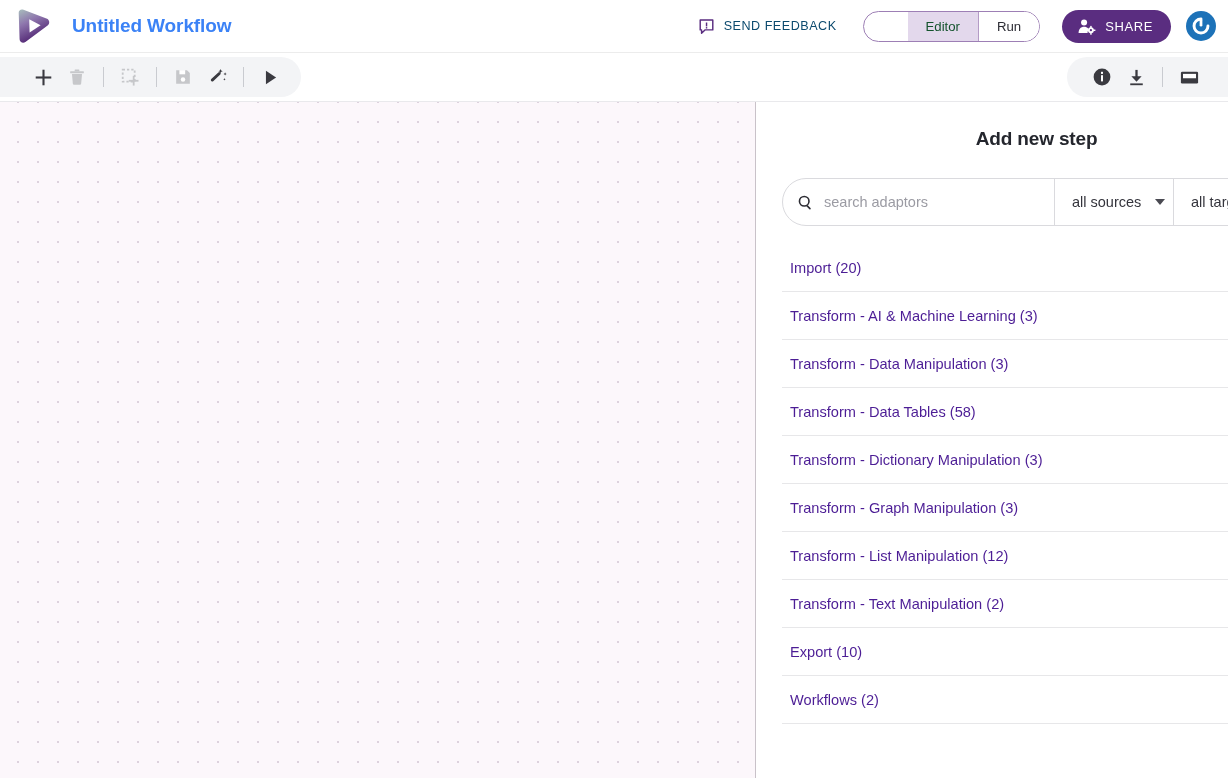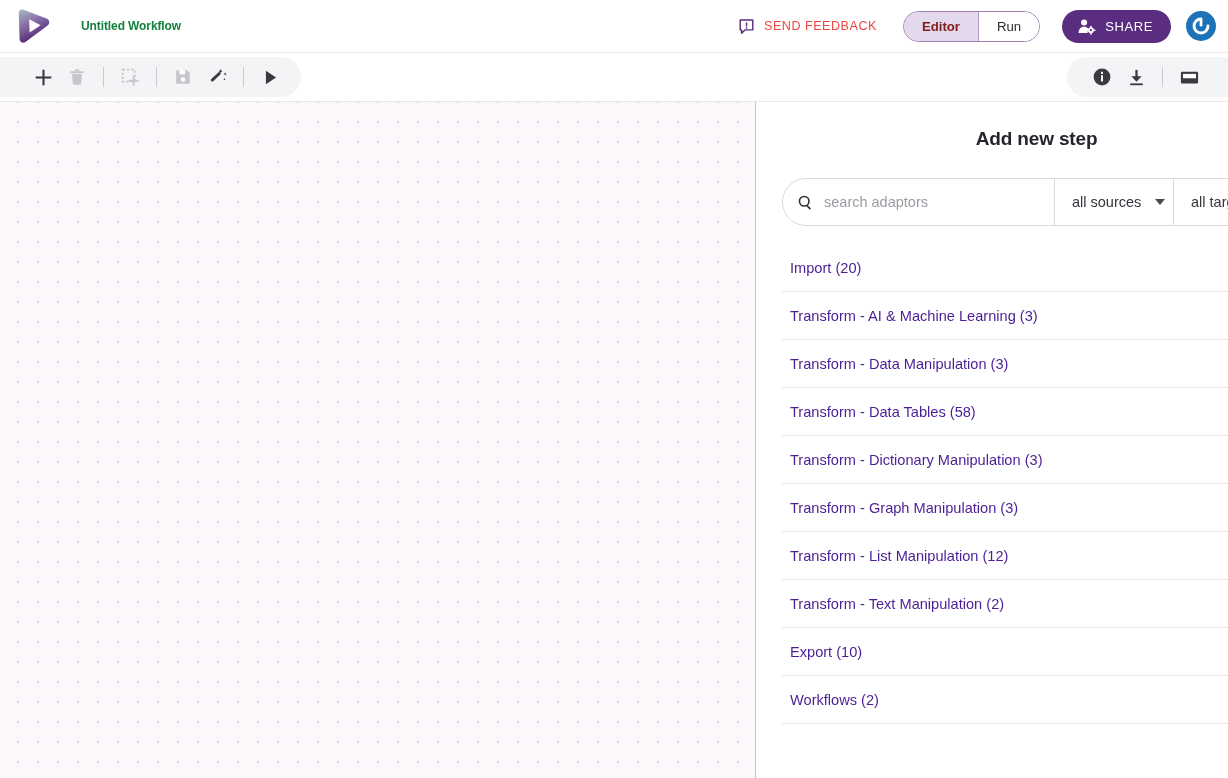--- a/index.html
+++ b/index.html
@@ -18,44 +18,44 @@
     display: flex; align-items: center;
     border-bottom: 1px solid #ececec;
   }
   .logo-wrap {
     width: 44px; height: 44px;
     margin-left: 12px;
     display: flex; align-items: center; justify-content: center;
     flex: 0 0 auto;
   }
   .workflow-title {
-    margin-left: 25px;
-    font-size: 12px;
+    margin-left: 16px;
+    font-size: 19px;
     font-weight: bold;
-    color: #15803d;
+    color: #3b82f6;
     letter-spacing: -0.1px;
     white-space: nowrap;
   }
   .topbar-right {
     margin-left: auto;
     display: flex; align-items: center;
     padding-right: 12px;
     gap: 0;
   }
   .feedback-btn {
     display: flex; align-items: center; gap: 9px;
     background: none; border: none;
     cursor: pointer;
     padding: 6px 8px;
     margin-right: 18px;
   }
   .feedback-label {
     font-size: 12.6px;
     letter-spacing: 0.5px;
-    color: #ef4444;
+    color: #0c4a6e;
     font-weight: 500;
   }
 
   
   .seg {
     display: flex;
     height: 31px;
     border: 1px solid #9d7fb5;
     border-radius: 16px;
     overflow: hidden;
@@ -65,22 +65,23 @@
     display: flex; align-items: center; justify-content: center;
     font-size: 13.2px;
     padding: 0 18px;
     cursor: pointer;
     background: #ffffff;
     color: #2c2c34;
     white-space: nowrap;
   }
   .seg-item.active {
     background: #e3d8ec;
-    color: #7f1d1d;
-    font-weight: 700;
+    color: #14532d;
+    font-weight: 400;
+    margin-left: 44px;
   }
   .seg-item + .seg-item { border-left: 1px solid #b49bc6; }
 
   .share-btn {
     display: flex; align-items: center; gap: 9px;
     background: #5a2d80;
     color: #ffffff;
     border: none; border-radius: 17px;
     height: 33px;
     padding: 0 18px 0 15px;

